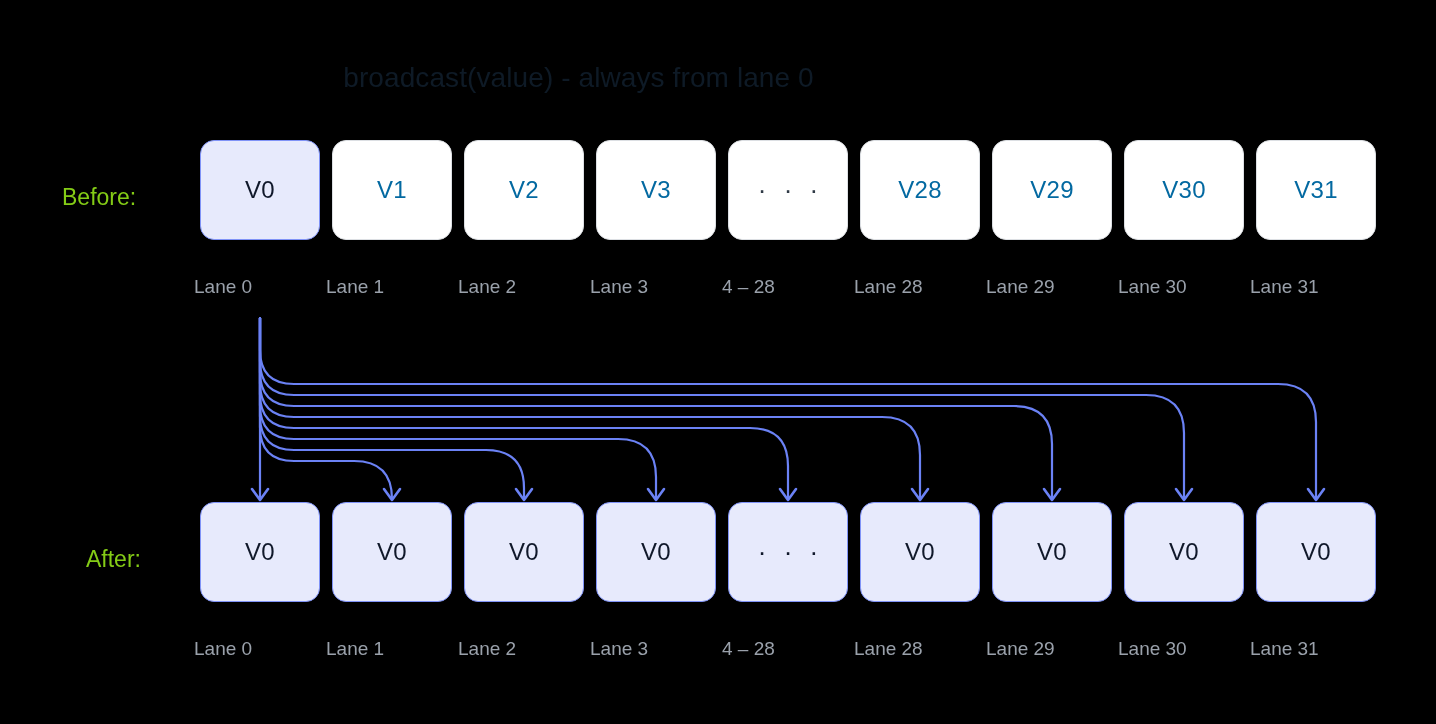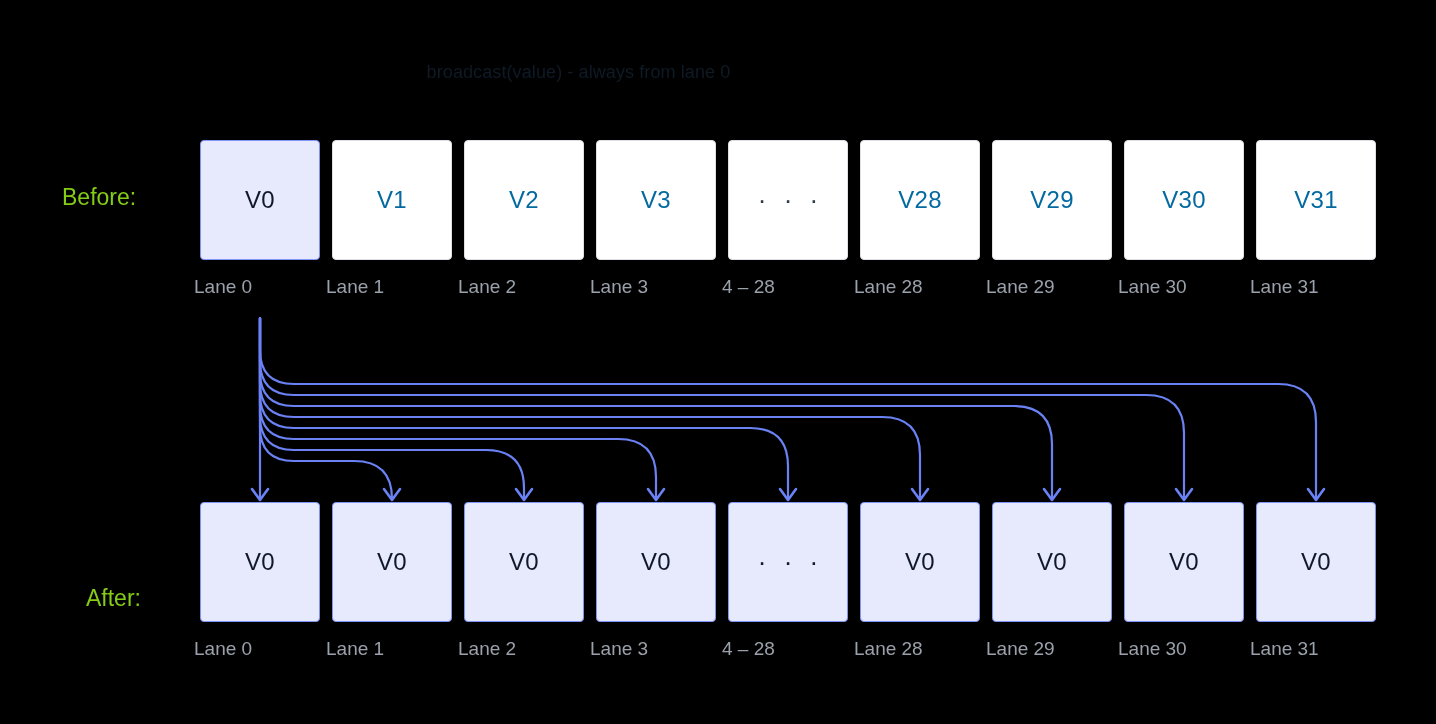--- a/index.html
+++ b/index.html
@@ -22,48 +22,48 @@
   }
 
   
   .title {
     position: absolute;
     left: 0;
     top: 62px;
     width: 1157px;
     text-align: center;
     color: #0e1a26;
-    font-size: 18px;
+    font-size: 28px;
     font-weight: 400;
     letter-spacing: 0.1px;
     white-space: nowrap;
   }
 
   
   .row-label {
     position: absolute;
     color: #84cc16;
     font-size: 23px;
     font-weight: 400;
     white-space: nowrap;
   }
   .row-label.before { left: 62px; top: 184px; }
-  .row-label.after  { left: 86px; top: 546px; margin-top: 39px; }
+  .row-label.after  { left: 86px; top: 546px; }
 
   
   .lane {
     position: absolute;
     width: 120px;
   }
   .cell {
     position: absolute;
     left: 0;
     width: 120px;
-    height: 120px;
-    border-radius: 4px;
+    height: 100px;
+    border-radius: 14px;
     box-sizing: border-box;
     display: flex;
     align-items: center;
     justify-content: center;
     font-size: 24px;
     font-weight: 400;
     letter-spacing: 0.3px;
   }
   .cell.plain {
     background: #ffffff;

